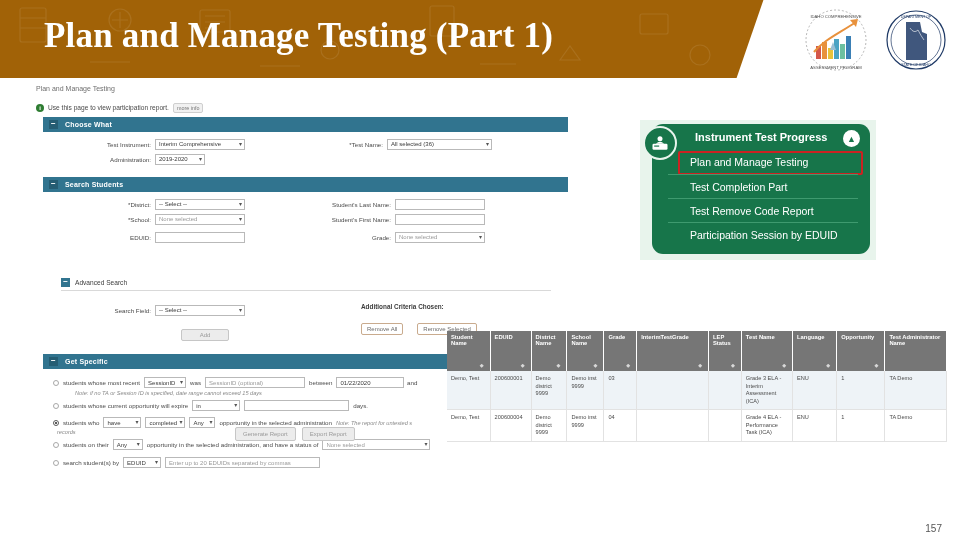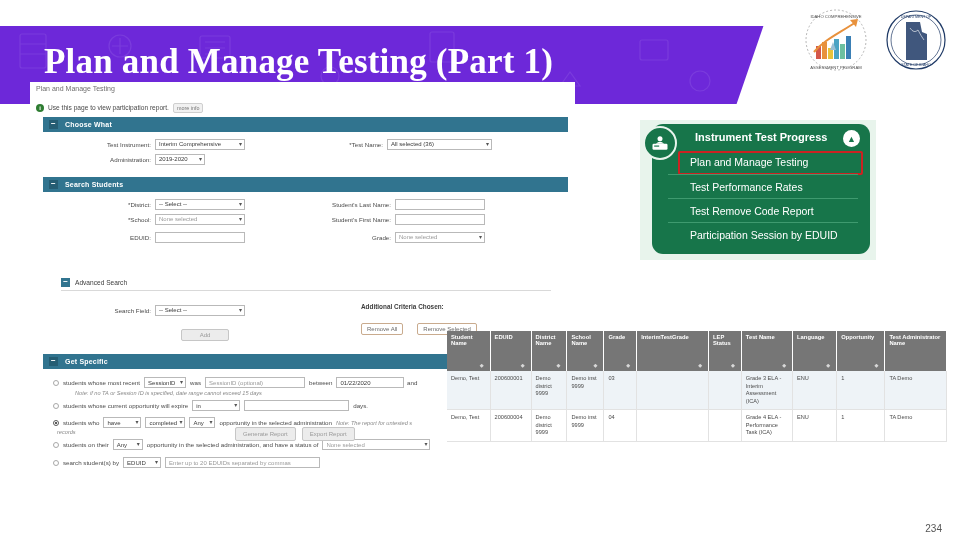--- a/index.html
+++ b/index.html
@@ -6,23 +6,22 @@
   html, body { width: 960px; height: 540px; overflow: hidden; }
   body {
     font-family: "Liberation Sans", sans-serif;
     background: #ffffff;
     position: relative;
   }
 
   
   #header-band {
     position: absolute; left: 0; top: 0; width: 790px; height: 78px;
-    background: #6d28d9;
+    background: #a16207;
     overflow: hidden;
-    margin-top: 26px;
   }
   #header-band::after {
     content: ""; position: absolute; right: -40px; top: 0;
     width: 80px; height: 78px; background: #ffffff;
     transform: skewX(-19deg);
   }
   #header-pattern {
     position: absolute; inset: 0; opacity: .10;
   }
   #slide-title {
@@ -402,21 +401,21 @@
     <rect x="5" y="15" width="6" height="1.4" fill="#17754a"></rect>
   </svg>
 </div>
 <div id="green-title">Instrument Test Progress</div>
 
 <div class="green-item first" style="top:150px;">
   <span>Plan and Manage Testing</span>
 </div>
 <div id="green-highlight"></div>
 <div class="green-item" style="top:174px;">
-  <span>Test Performance Rates</span>
+  <span>Test Completion Part</span>
 </div>
 <div class="green-item" style="top:198px;">
   <span>Test Remove Code Report</span>
 </div>
 <div class="green-item" style="top:222px;">
   <span>Participation Session by EDUID</span>
 </div>
 
 <div id="data-table">
   <table>
@@ -472,13 +471,13 @@
         <td></td>
         <td>Grade 4 ELA - Performance Task (ICA)</td>
         <td>ENU</td>
         <td>1</td>
         <td>TA  Demo</td>
       </tr>
     </tbody>
   </table>
 </div>
 
-<div id="page-number">234</div>
+<div id="page-number">157</div>
 
 </body></html>

